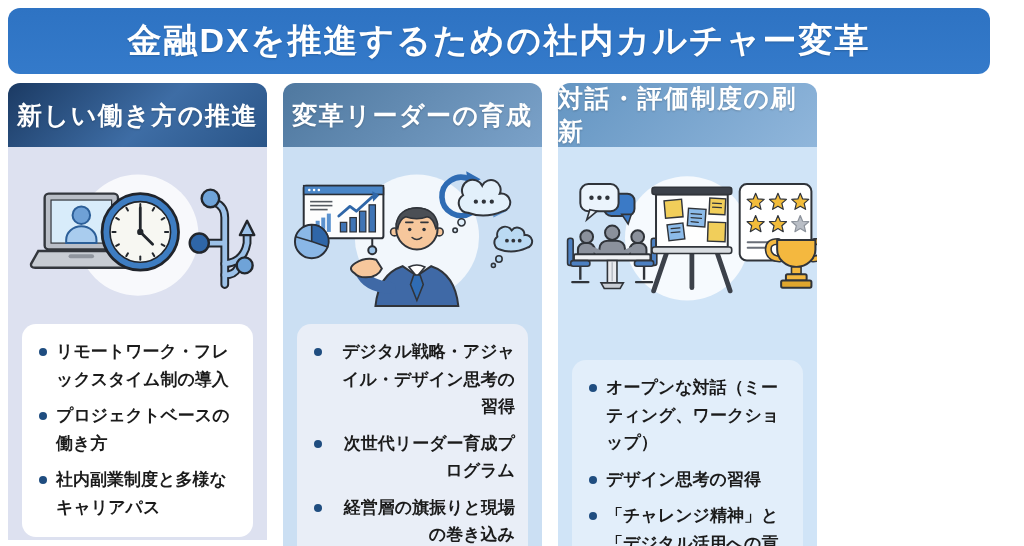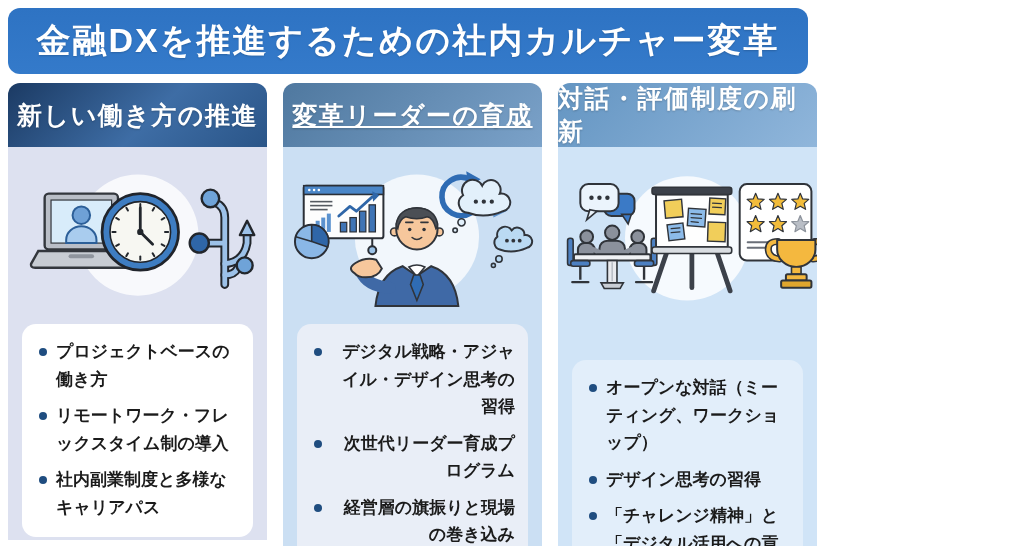--- a/index.html
+++ b/index.html
@@ -2,42 +2,42 @@
 <html><head>
 <meta charset="utf-8">
 <style>
   html,body{margin:0;padding:0;}
   body{
     width:1024px;height:546px;position:relative;overflow:hidden;
     background:#ffffff;
     font-family:"Liberation Sans","DejaVu Sans",sans-serif;
   }
   .banner{
-    position:absolute;left:8px;top:8px;width:800px;height:66px;
+    position:absolute;left:8px;top:8px;width:982px;height:66px;
     border-radius:12px;
     background:linear-gradient(180deg,#2e73c3 0%,#347aca 100%);
     display:flex;align-items:center;justify-content:center;
   }
   .banner-title{
     color:#fff;font-size:34px;font-weight:bold;letter-spacing:2px;
     text-shadow:0 1px 2px rgba(0,0,0,.18);
   }
   .cols{
     position:absolute;left:8px;top:83px;width:809px;height:457px;
     display:flex;gap:16px;
   }
   .col{flex:1;display:flex;flex-direction:column;min-width:0;}
   .col-header{
     height:64px;border-radius:12px 12px 0 0;flex:0 0 auto;
     display:flex;align-items:center;justify-content:center;
     color:#fff;font-size:25px;font-weight:bold;letter-spacing:1.5px;
     text-shadow:0 1px 2px rgba(0,0,0,.2);
   }
   .col:nth-child(1) .col-header{background:linear-gradient(135deg,#1b3a63 0%,#3e6da5 55%,#2a5588 100%);}
-  .col:nth-child(2) .col-header{background:linear-gradient(135deg,#4f789f 0%,#7ba2c9 100%);text-decoration:underline;}
+  .col:nth-child(2) .col-header{background:linear-gradient(135deg,#4f789f 0%,#7ba2c9 100%);}
   .col:nth-child(3) .col-header{background:linear-gradient(135deg,#6495c2 0%,#90b6db 100%);font-family:Liberation Mono, monospace;}
   .col-body{flex:1;position:relative;}
   .col:nth-child(1) .col-body{background:#dde1f0;}
   .col:nth-child(2) .col-body{background:#cbdff3;text-align:right;}
   .col:nth-child(3) .col-body{background:#d0e4f7;}
   .illus{height:177px;position:relative;}
   .illus svg{position:absolute;left:0;top:0;width:100%;height:100%;}
   .card{
     margin:0 14px;border-radius:14px;padding:14px 13px 16px 11px;
     position:relative;
@@ -117,22 +117,22 @@
             </g>
             <polygon points="300,70 291,88 309,88" fill="#9cc1e8" stroke="#22262c" stroke-width="3" stroke-linejoin="round"></polygon>
             <circle cx="254" cy="42" r="11" fill="#6fa3d8" stroke="#22262c" stroke-width="3"></circle>
             <circle cx="240" cy="98" r="12" fill="#2f66a8" stroke="#22262c" stroke-width="3"></circle>
             <circle cx="297" cy="126" r="10" fill="#6fa3d8" stroke="#22262c" stroke-width="3"></circle>
           </g>
         </svg>
       </div>
       <div class="card">
         <ul class="bullets">
+          <li>リモートワーク・フレックスタイム制の導入</li>
           <li>プロジェクトベースの働き方</li>
-          <li>リモートワーク・フレックスタイム制の導入</li>
           <li>社内副業制度と多様なキャリアパス</li>
         </ul>
       </div>
     </div>
   </div>
 
   <div class="col">
     <div class="col-header">
       <span>変革リーダーの育成</span>
     </div>

